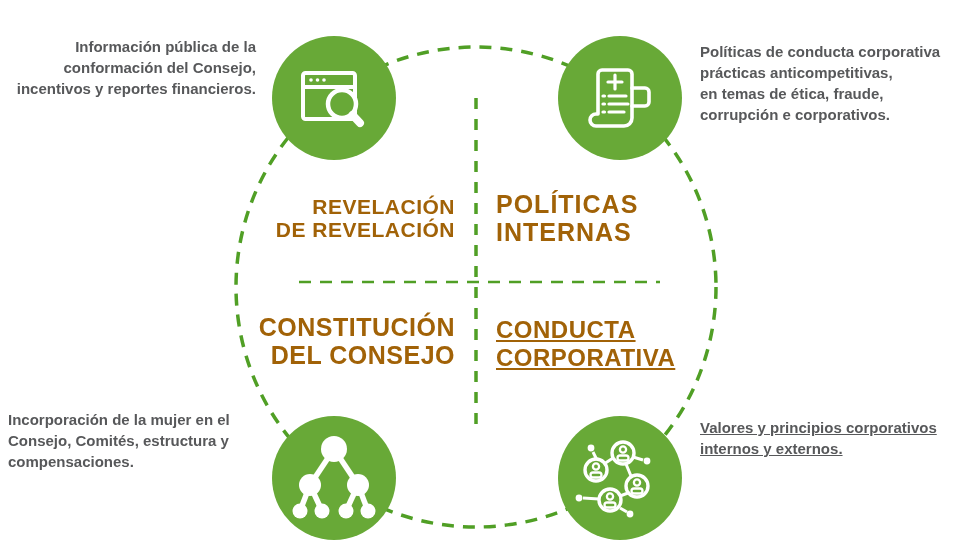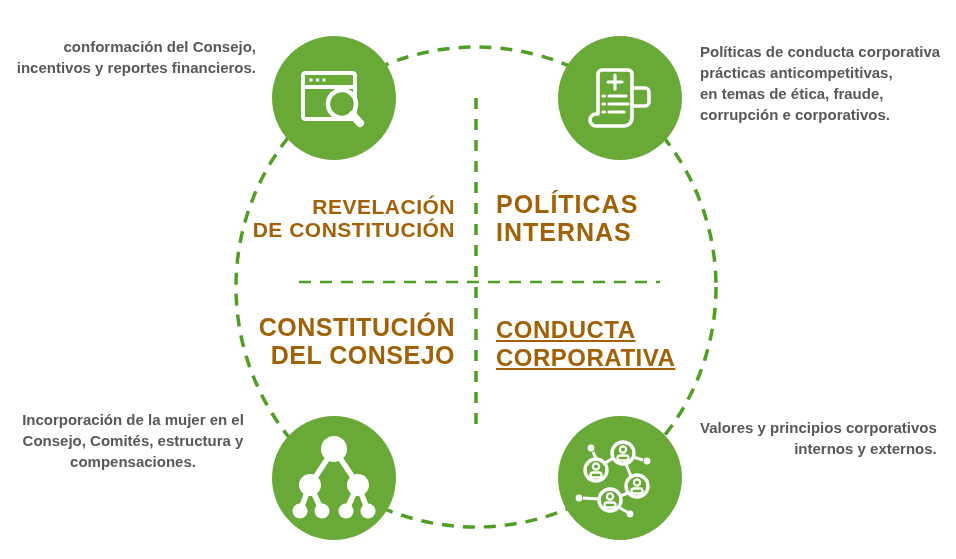--- a/index.html
+++ b/index.html
@@ -25,22 +25,22 @@
   .label.tr{left:496px;top:190px;text-align:left;font-size:25px;line-height:28px;letter-spacing:1px;}
   .label.bl{right:501px;top:313px;text-align:right;font-size:25px;line-height:28px;}
   .label.br{left:496px;top:316px;text-align:left;font-size:24px;line-height:28px;text-decoration:underline;}
   .desc{
     position:absolute;color:#57585a;font-weight:bold;font-size:15px;line-height:21px;
     white-space:nowrap;
   }
   .desc .ln{display:block;}
   .desc.tl{left:0px;width:256px;top:36px;text-align:right;}
   .desc.tr{left:700px;top:41px;text-align:left;}
-  .desc.bl{left:8px;width:250px;top:409px;text-align:center;}
-  .desc.br{left:700px;top:417px;text-align:right;}
+  .desc.bl{left:8px;width:250px;top:409px;text-align:left;}
+  .desc.br{left:700px;top:417px;text-align:left;text-decoration:underline;}
 </style>
 </head>
 <body>
 
 <div class="canvas">
 
   <svg class="bg" width="956" height="559" viewBox="0 0 956 559">
     <circle cx="476" cy="287" r="240" fill="none" stroke="#509f25" stroke-width="3.5" stroke-dasharray="12 9"></circle>
     <line x1="476" y1="98" x2="476" y2="434" stroke="#509f25" stroke-width="3.5" stroke-dasharray="11 10"></line>
     <line x1="299" y1="282" x2="660" y2="282" stroke="#509f25" stroke-width="2.5" stroke-dasharray="12 9"></line>
@@ -128,36 +128,37 @@
         <rect x="61.5" y="60.5" width="11" height="5" rx="2.5" stroke-width="2.3"></rect>
         <circle cx="40" cy="72" r="11" stroke-width="3.4"></circle>
         <circle cx="40" cy="68.5" r="3.1" stroke-width="2.3"></circle>
         <rect x="34.5" y="74.5" width="11" height="5" rx="2.5" stroke-width="2.3"></rect>
       </g>
     </svg>
   </div>
 
   <div class="label tl">
     <span class="ln">REVELACIÓN</span>
-    <span class="ln">DE CONSTITUCIÓN</span>
+    <span class="ln">DE REVELACIÓN</span>
   </div>
   <div class="label tr">
     <span class="ln">POLÍTICAS</span>
     <span class="ln">INTERNAS</span>
   </div>
   <div class="label bl">
     <span class="ln">CONSTITUCIÓN</span>
     <span class="ln">DEL CONSEJO</span>
   </div>
   <div class="label br">
     <span class="ln">CONDUCTA</span>
     <span class="ln">CORPORATIVA</span>
   </div>
 
   <div class="desc tl">
+    <span class="ln">Información pública  de la</span>
     <span class="ln">conformación del Consejo,</span>
     <span class="ln">incentivos y reportes financieros.</span>
   </div>
   <div class="desc tr">
     <span class="ln">Políticas de conducta corporativa</span>
     <span class="ln">prácticas anticompetitivas,</span>
     <span class="ln">en temas de ética, fraude,</span>
     <span class="ln">corrupción e corporativos.</span>
   </div>
   <div class="desc bl">

